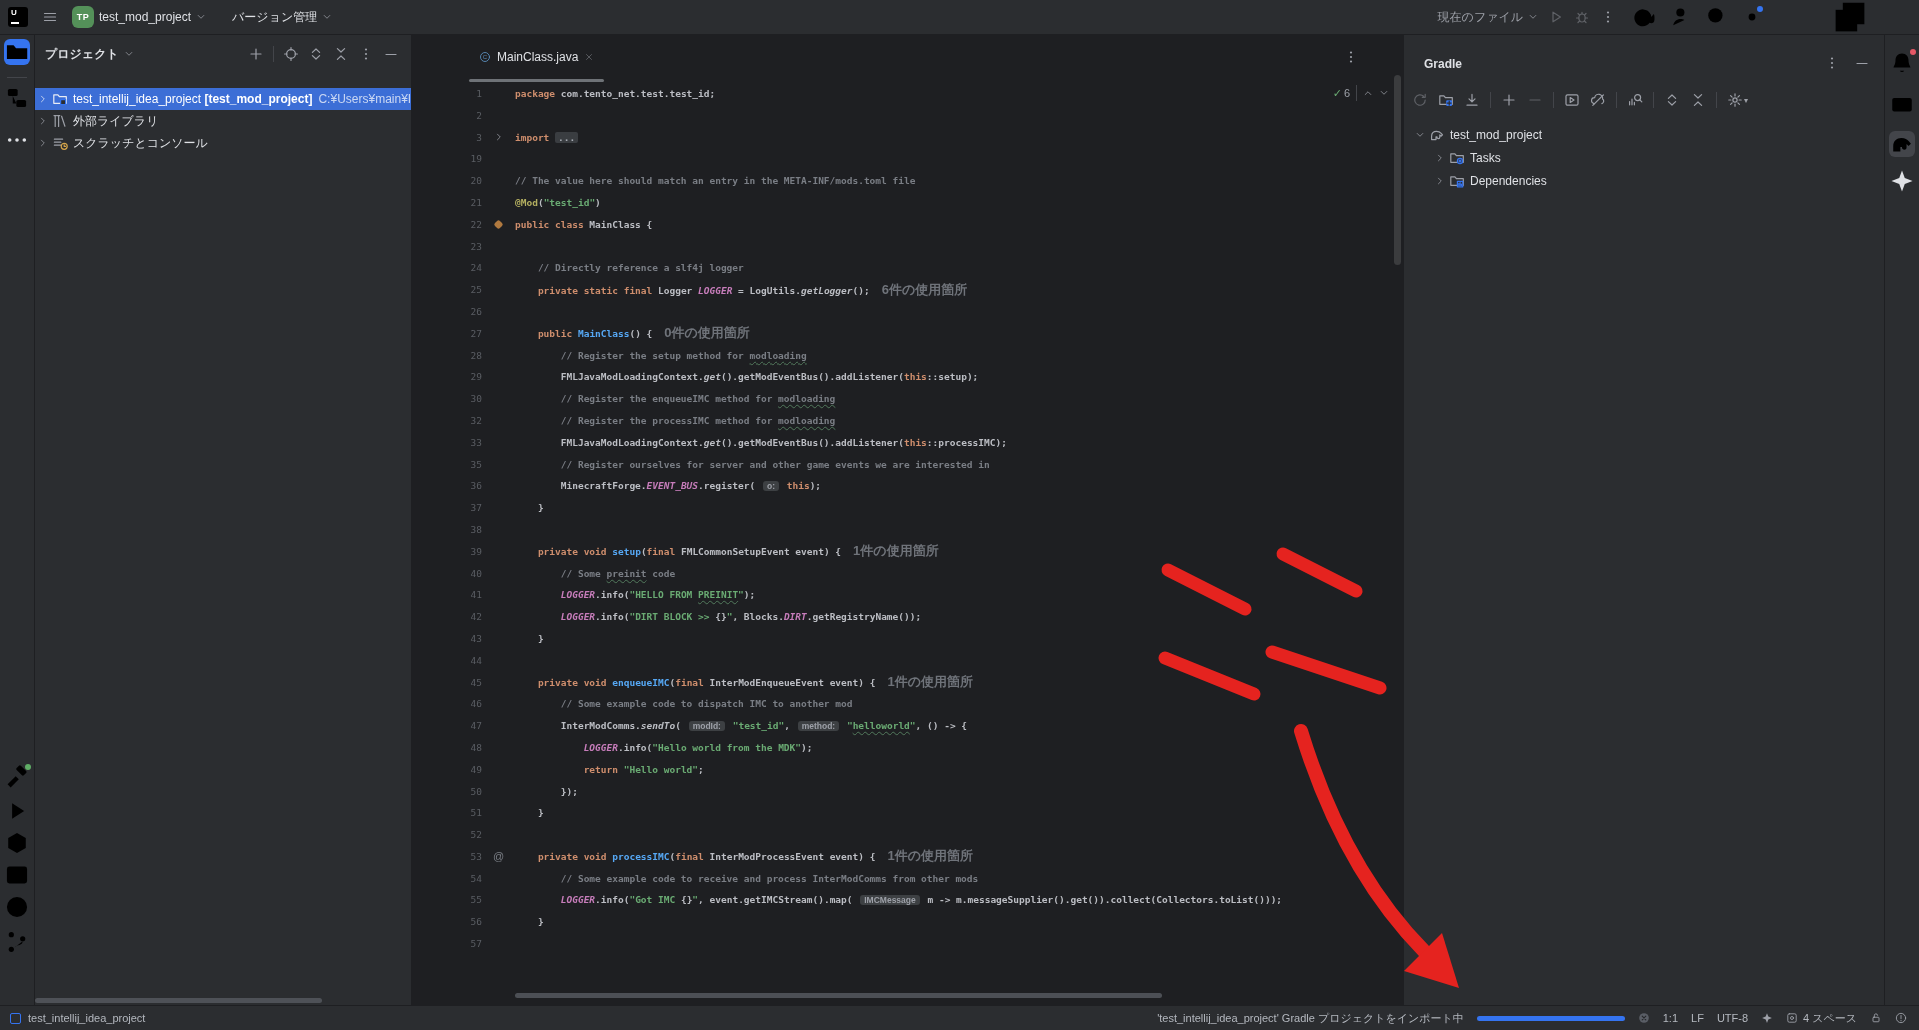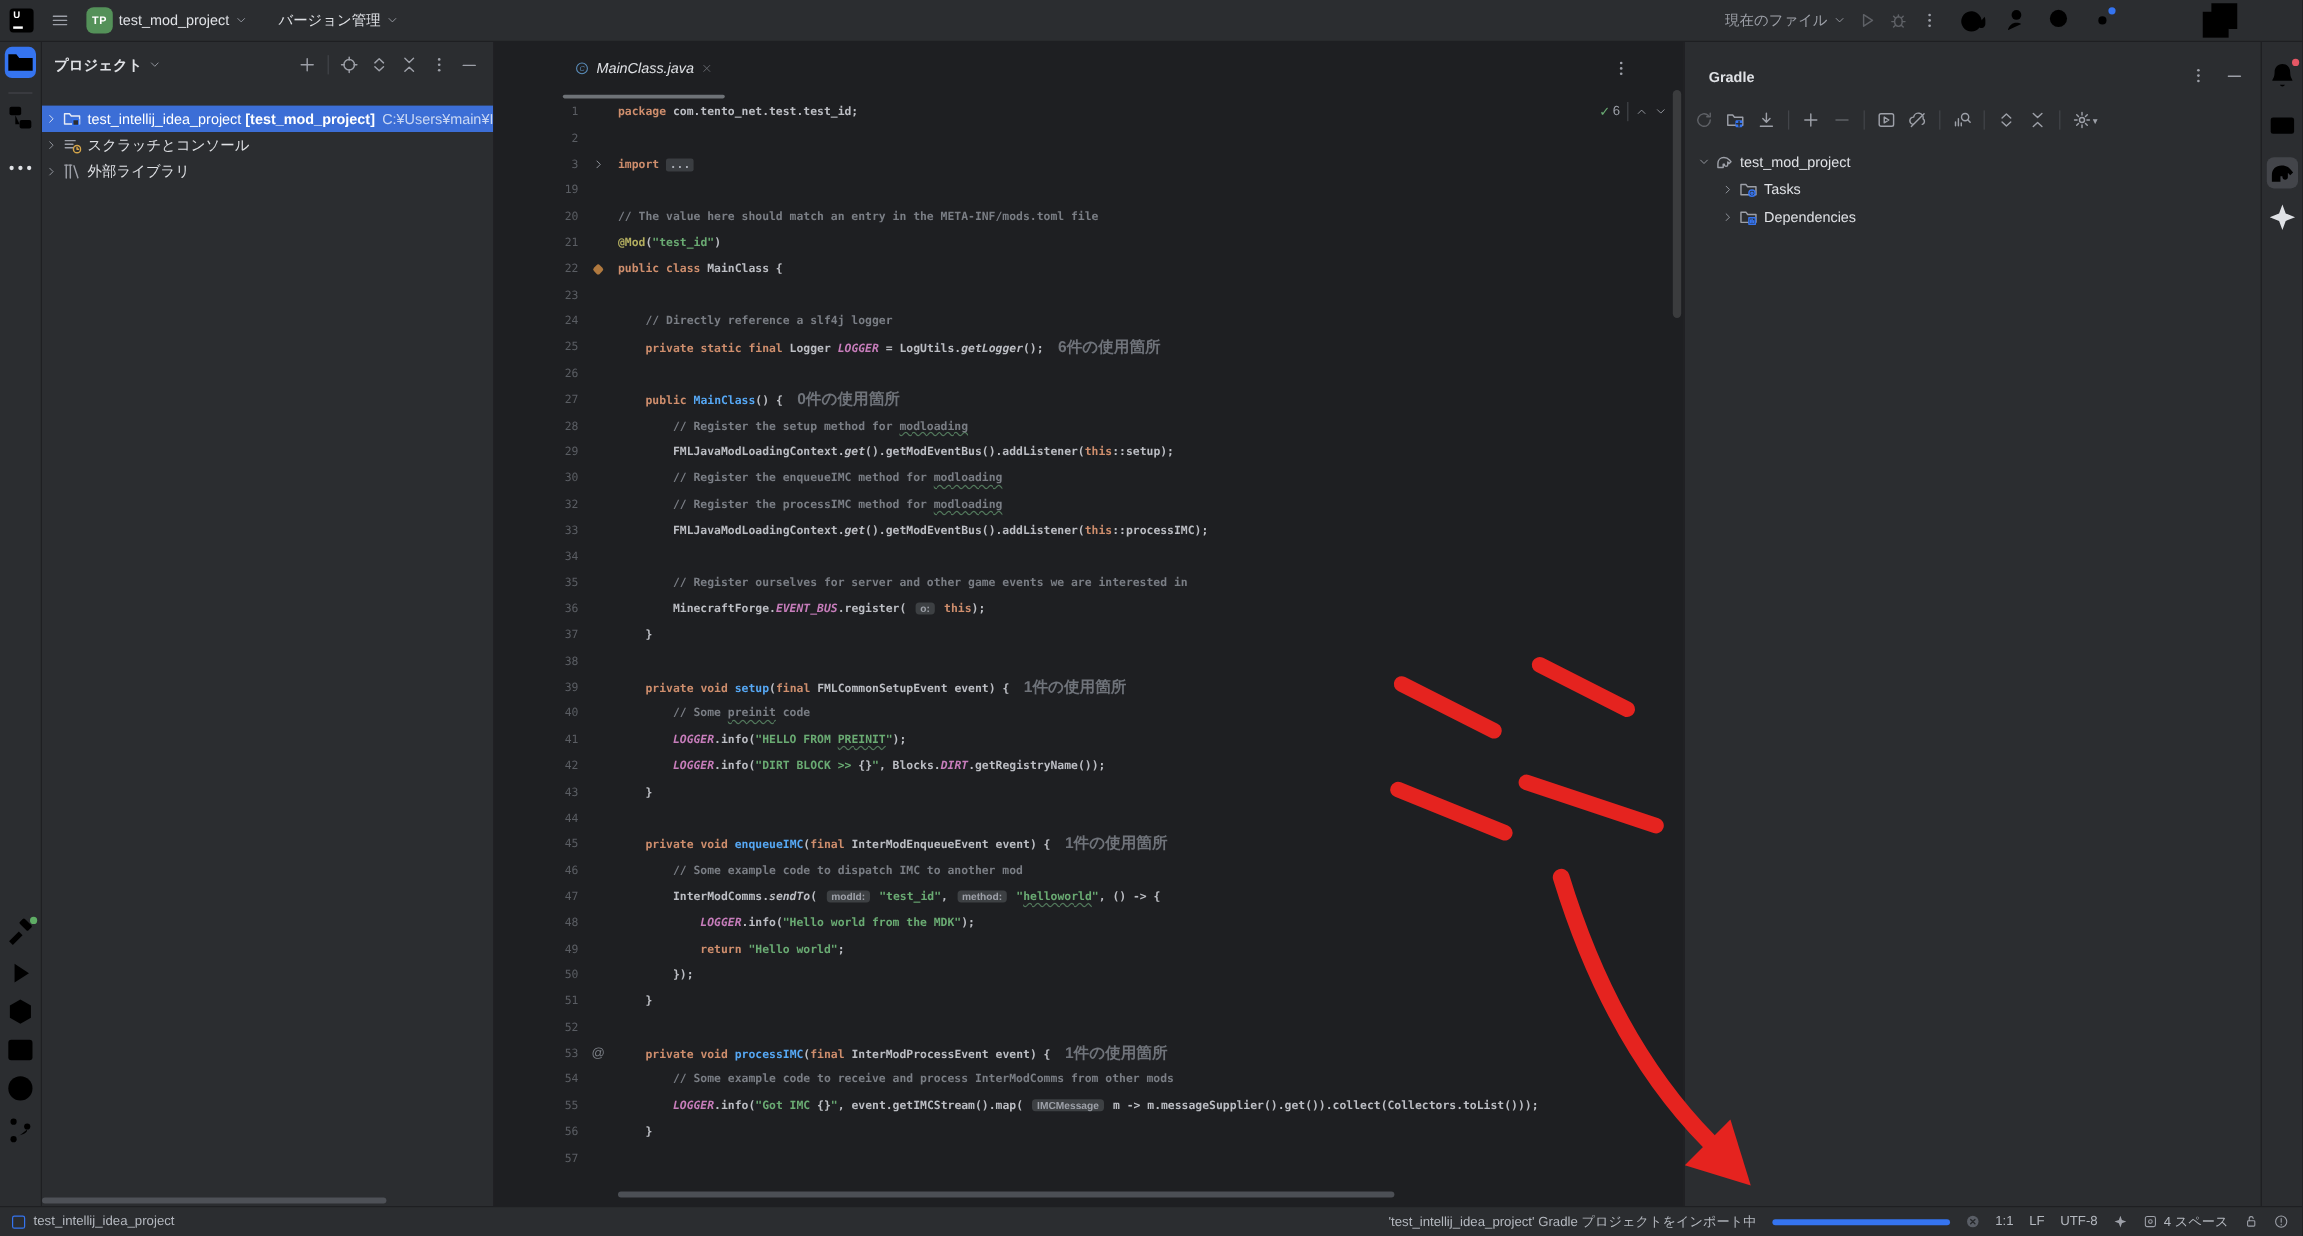--- a/index.html
+++ b/index.html
@@ -44,21 +44,21 @@
   .trow{height:22px;display:flex;align-items:center;font-size:12px;white-space:nowrap;overflow:hidden;}
   .trow .chev{width:16px;flex:none;display:flex;justify-content:center;color:#9da0a8;}
   .trow .ticon{width:18px;flex:none;display:flex;justify-content:center;margin-right:4px;}
   .trow.selected{background:#3c6ed6;color:#fff;}
   .trow.selected .chev,.trow.selected .ticon{color:#e8ecf5;}
   .trow .t-dim{opacity:.72;margin-left:6px;}
   .trow b{font-weight:bold;}
   .hscroll{position:absolute;height:5px;border-radius:3px;background:#55585e;opacity:.85;}
   
   .editor{flex:1;background:#1e1f22;position:relative;overflow:hidden;}
-  .tabbar{position:absolute;top:0;left:0;right:0;height:47px;font-style:italic;}
+  .tabbar{position:absolute;top:0;left:0;right:0;height:47px;}
   .tab{position:absolute;left:57px;top:0;height:44px;display:flex;align-items:center;gap:6px;padding:0 10px;font-size:12px;color:#dfe1e5;}
   .tab-underline{position:absolute;left:0;right:0;bottom:-3px;height:3px;background:#6e7277;border-radius:2px;}
   .editor-kebab{position:absolute;right:44px;top:14px;}
   .inspections{position:absolute;right:14px;top:50px;display:flex;align-items:center;gap:6px;font-size:11px;color:#9da0a8;}
   .inspections .ok{color:#6aab73;font-size:11px;}
   .codearea{position:absolute;top:48px;left:0;right:0;}
   .row{display:flex;height:21.8px;line-height:21.8px;align-items:center;}
   .ln{width:70px;text-align:right;color:#5a5d63;font-size:9.5px;font-family:"DejaVu Sans Mono",monospace;flex:none;}
   .gut{width:33px;flex:none;display:flex;align-items:center;justify-content:center;color:#7a7e85;font-size:9px;}
   .code{white-space:pre;font-family:"DejaVu Sans Mono",monospace;font-size:9.5px;color:#bcbec4;font-weight:bold;}
@@ -329,40 +329,40 @@
             <span class="t-dim">C:¥Users¥main¥IdeaProjects¥test_intellij_idea_project</span>
           </div>
           <div class="trow">
             <span class="chev ic tiny">
               <svg viewBox="0 0 16 16">
                 <path d="M5.5 3.5L10 8l-4.5 4.5"></path>
               </svg>
             </span>
             <span class="ticon ic">
               <svg viewBox="0 0 16 16">
+                <path d="M3.2 2.6v10.8M6.6 2.6v10.8M9.6 3.2l3.3 10"></path>
+                <path d="M2 2.6h2.4M5.4 2.6h2.4"></path>
+              </svg>
+            </span>
+            <span>外部ライブラリ</span>
+          </div>
+          <div class="trow">
+            <span class="chev ic tiny">
+              <svg viewBox="0 0 16 16">
+                <path d="M5.5 3.5L10 8l-4.5 4.5"></path>
+              </svg>
+            </span>
+            <span class="ticon ic">
+              <svg viewBox="0 0 16 16">
                 <path d="M2.4 4.2h8.2M2.4 7.2h6.4M2.4 10.2h7.2"></path>
                 <circle cx="12.2" cy="11.3" r="3" fill="#2b2d30" stroke="#d5a54a"></circle>
                 <path d="M12.2 9.8v1.6h1.3" stroke="#d5a54a"></path>
               </svg>
             </span>
             <span>スクラッチとコンソール</span>
-          </div>
-          <div class="trow">
-            <span class="chev ic tiny">
-              <svg viewBox="0 0 16 16">
-                <path d="M5.5 3.5L10 8l-4.5 4.5"></path>
-              </svg>
-            </span>
-            <span class="ticon ic">
-              <svg viewBox="0 0 16 16">
-                <path d="M3.2 2.6v10.8M6.6 2.6v10.8M9.6 3.2l3.3 10"></path>
-                <path d="M2 2.6h2.4M5.4 2.6h2.4"></path>
-              </svg>
-            </span>
-            <span>外部ライブラリ</span>
           </div>
         </div>
       <div class="hscroll" style="left:0;width:287px;bottom:3px;"></div>
     </div>
 
     <div class="editor">
       <div class="tabbar">
         <div class="tab">
           <span class="ic small">
               <svg viewBox="0 0 16 16">
@@ -487,25 +487,20 @@
           </div>
           <div class="row">
             <span class="ln">32</span>
             <span class="gut"></span>
             <span class="code"><span class="tk-c">        // Register the processIMC method for </span><span class="tk-cw wavy">modloading</span></span>
           </div>
           <div class="row">
             <span class="ln">33</span>
             <span class="gut"></span>
             <span class="code"><span class="tk-p">        FMLJavaModLoadingContext.</span><span class="tk-i">get</span><span class="tk-p">().getModEventBus().addListener(</span><span class="tk-k">this</span><span class="tk-p">::processIMC);</span></span>
-          </div>
-          <div class="row">
-            <span class="ln">34</span>
-            <span class="gut"></span>
-            <span class="code"></span>
           </div>
           <div class="row">
             <span class="ln">35</span>
             <span class="gut"></span>
             <span class="code"><span class="tk-c">        // Register ourselves for server and other game events we are interested in</span></span>
           </div>
           <div class="row">
             <span class="ln">36</span>
             <span class="gut"></span>
             <span class="code"><span class="tk-p">        MinecraftForge.</span><span class="tk-f">EVENT_BUS</span><span class="tk-p">.register( </span><span class="tk-b">o:</span><span class="tk-p"> </span><span class="tk-k">this</span><span class="tk-p">);</span></span>

